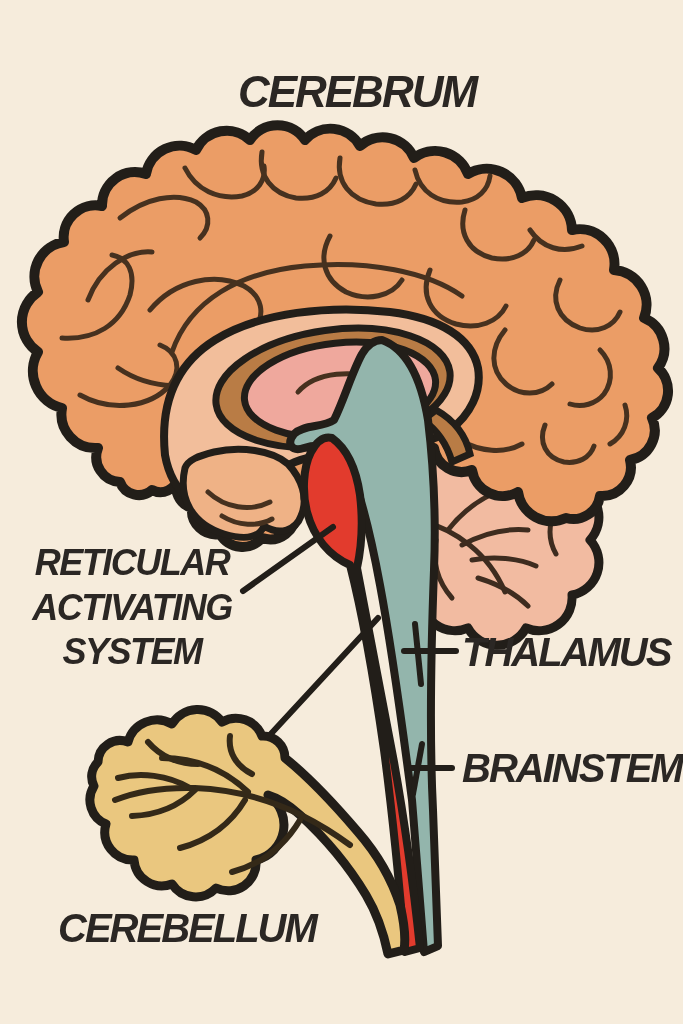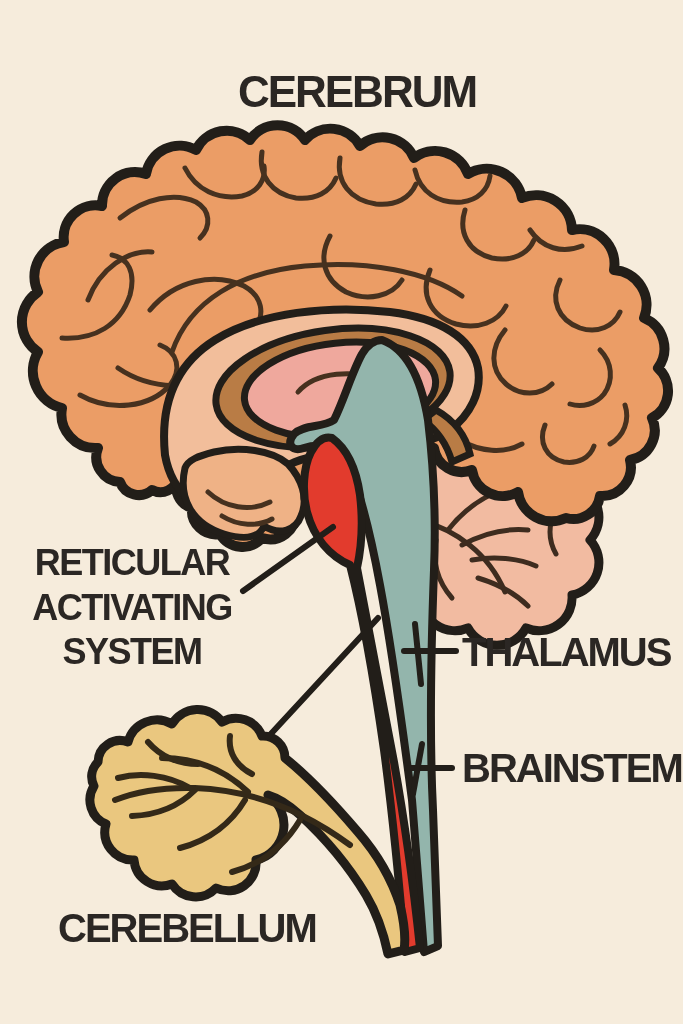--- a/index.html
+++ b/index.html
@@ -1,21 +1,21 @@
 <!DOCTYPE html>
 <html><head>
 <meta charset="utf-8">
 <style>
   html,body{margin:0;padding:0;}
   body{
     width:683px;height:1024px;overflow:hidden;
     font-family:"Liberation Sans", sans-serif;
     background:#F6ECDC;
   }
-  .stage{position:relative;width:683px;height:1024px;}
+  .stage{position:relative;width:683px;height:1024px;font-style:italic;}
   svg{position:absolute;left:0;top:0;display:block;}
   text{
     font-family:"Liberation Sans", sans-serif;
     font-weight:bold;
     fill:#2B2724;
   }
   .lbl-title{font-size:44px;letter-spacing:-2px;}
   .lbl-side{font-size:40px;letter-spacing:-2px;}
   .lbl-ras{font-size:36px;letter-spacing:-1.5px;}
   .outline{stroke:#221E19;}

